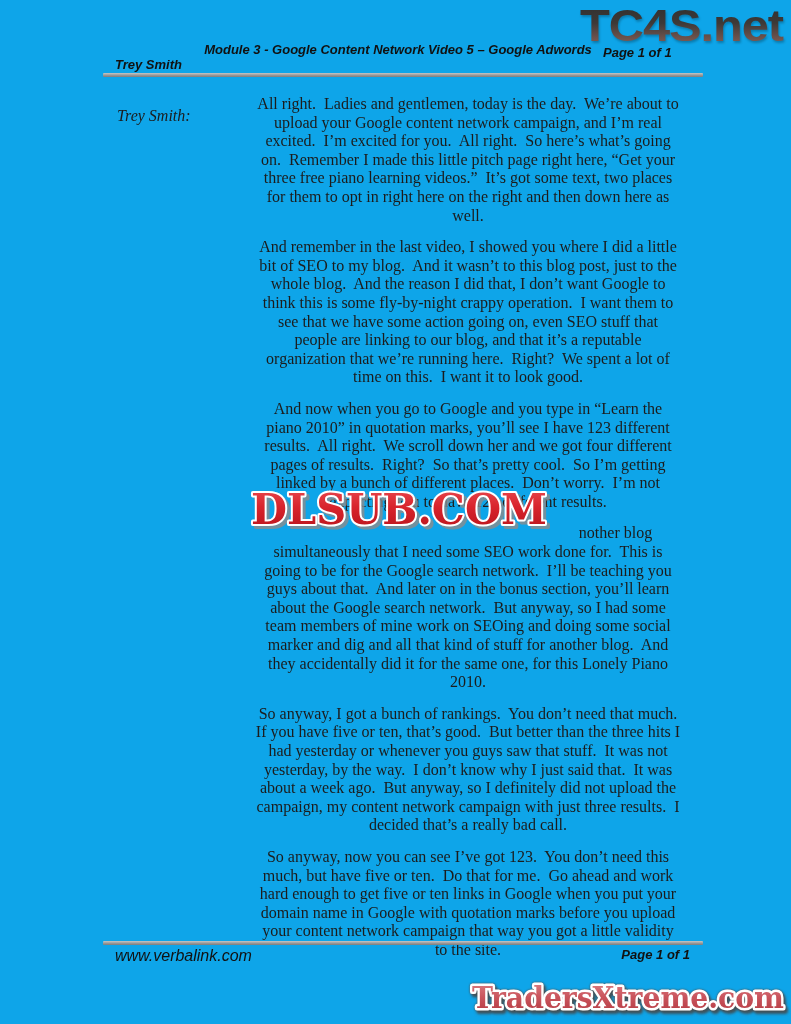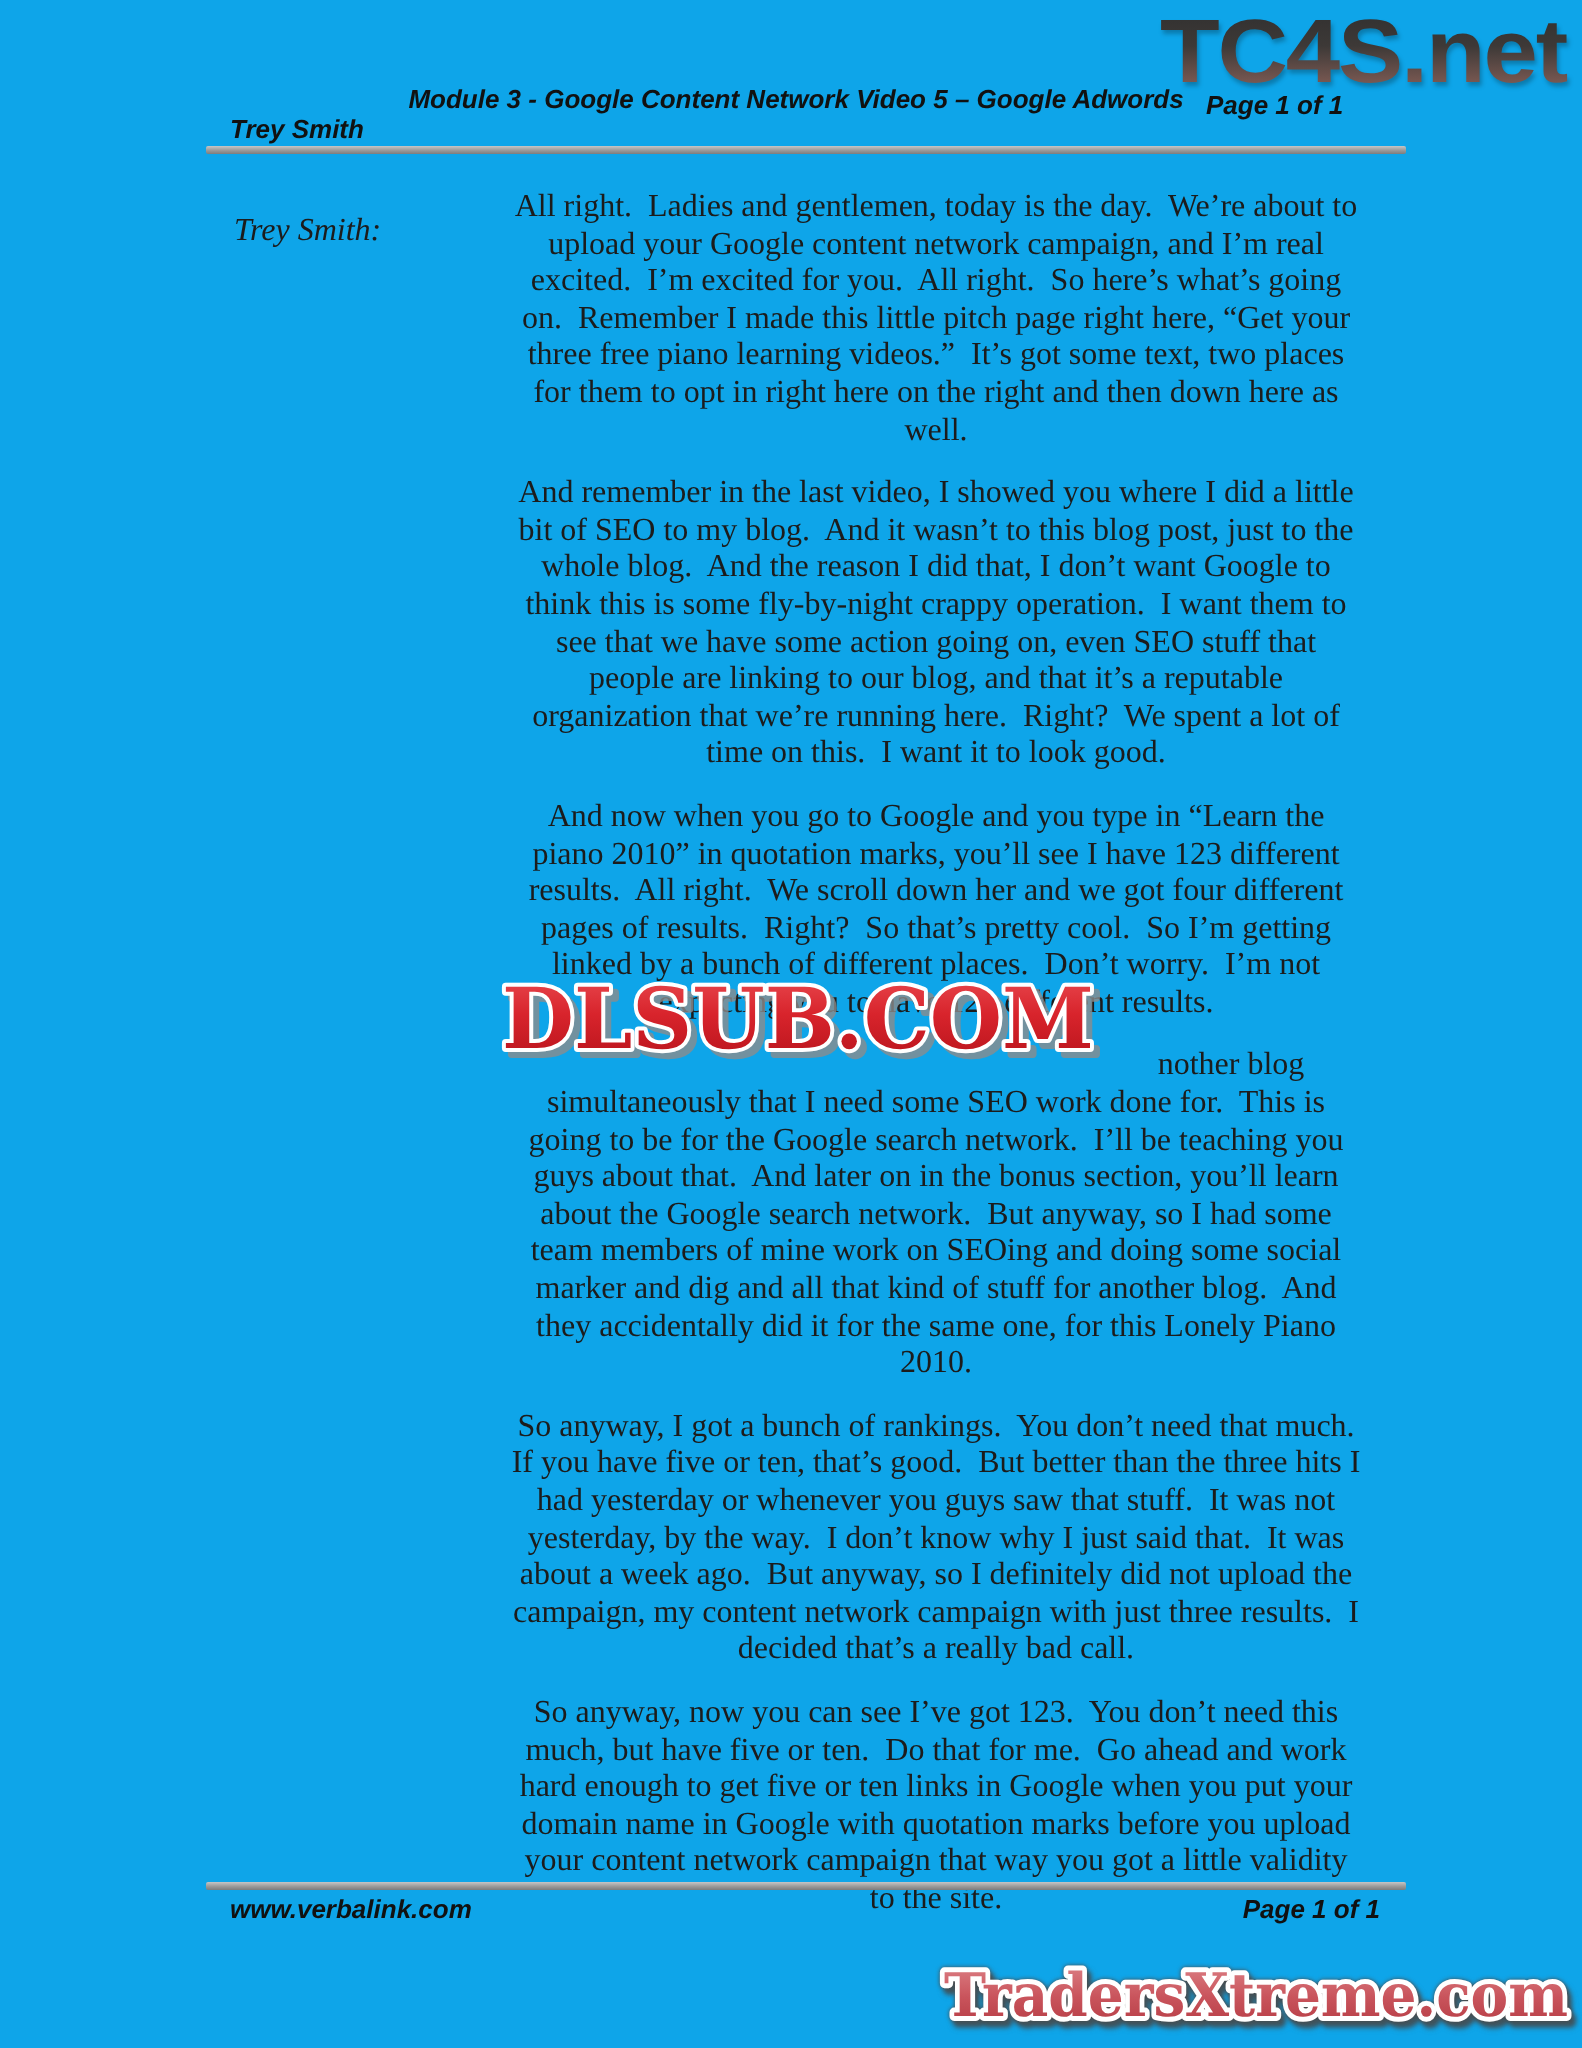--- a/index.html
+++ b/index.html
@@ -57,21 +57,21 @@
     font-family:"DejaVu Serif", serif;
     font-weight:bold;
     paint-order:stroke;
     stroke:#ffffff;stroke-width:4px;stroke-linejoin:round;
     filter:drop-shadow(3px 3px 0px rgba(140,140,140,0.8));
   }
   
   .ftr-left{
     position:absolute;left:115px;top:947px;
     font-family:"Liberation Sans", sans-serif;
-    font-size:13px;font-weight:bold;font-style:italic;color:#111;
+    font-size:16px;font-weight:normal;font-style:italic;color:#111;
   }
   .ftr-right{
     position:absolute;right:101px;top:947px;
     font-family:"Liberation Sans", sans-serif;
     font-size:13px;font-weight:bold;font-style:italic;color:#111;
   }
   .tx-logo{position:absolute;left:462px;top:977px;width:332px;height:44px;}
   .tx-logo text{
     font-family:"DejaVu Serif", serif;
     font-weight:bold;

